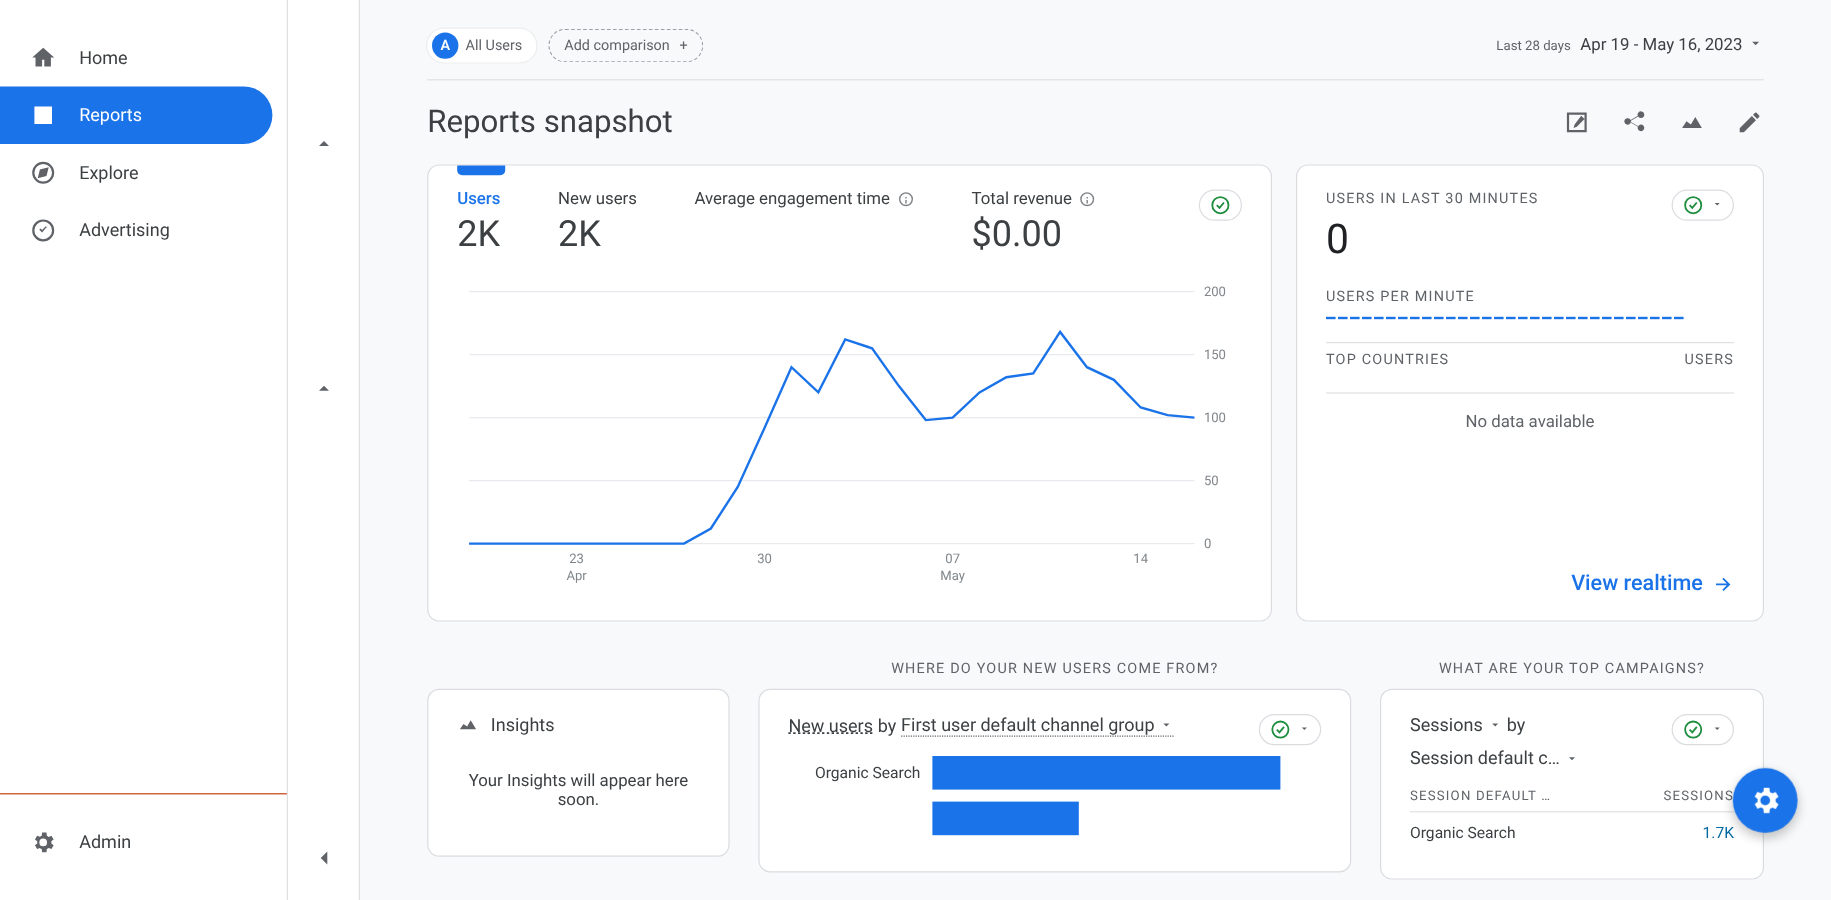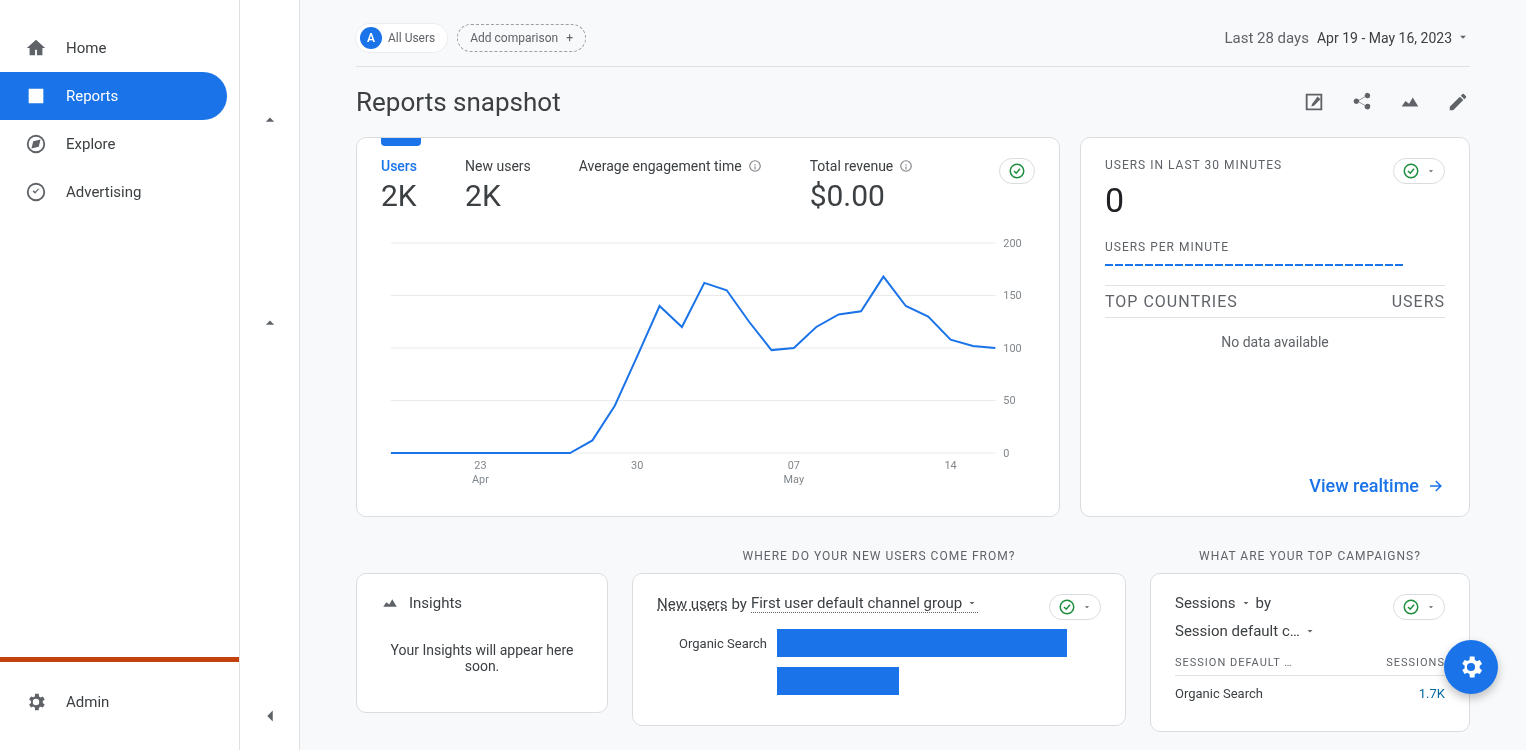--- a/index.html
+++ b/index.html
@@ -32,21 +32,21 @@
     margin-right: 12px;
     cursor: pointer;
   }
   .sidebar-item.active {
     background: #1a73e8;
     color: #fff;
   }
   .sidebar-item.active .nav-icon svg { fill: #fff; }
   .nav-icon { width: 24px; height: 24px; display:flex; align-items:center; justify-content:center; }
   .nav-icon svg { width: 22px; height: 22px; fill: #5f6368; }
-  .sidebar-bottom { padding: 16px 0 24px; border-top: 5px solid #c2410c; }
+  .sidebar-bottom { padding: 16px 0 24px; border-top: 1px solid #c2410c; }
   .secondary-panel {
     width: 60px;
     background: #fff;
     border-right: 1px solid #e0e0e0;
     display: flex;
     flex-direction: column;
     align-items: center;
     padding-top: 110px;
     gap: 180px;
     position: relative;
@@ -84,21 +84,21 @@
   }
   .add-comp {
     border: 1px dashed #9aa0a6;
     border-radius: 16px;
     height: 28px;
     padding: 0 12px;
     display:flex;align-items:center;gap:8px;
     font-size:12px; color:#5f6368; cursor:pointer;
   }
   .topbar-right { display:flex; align-items:center; gap:8px; font-size:14px; color:#3c4043;}
-  .muted { font-size: 15px; color:#5f6368; }
+  .muted { font-size: 11px; color:#5f6368; }
   .date-range { display:flex; align-items:center; gap:4px; cursor:pointer;}
   .header-divider { border-bottom: 1px solid #e0e0e0; margin: 10px 56px 0 56px; }
   .titlebar {
     display:flex;
     align-items:center;
     justify-content:space-between;
     padding: 20px 56px 20px 56px;
   }
   .page-title { font-size: 26px; font-weight:400; color:#3c4043; }
   .title-actions { display:flex; gap:24px; }
@@ -143,22 +143,22 @@
   .side .subhead { font-size:12px; letter-spacing:1px; color:#5f6368; text-transform:uppercase;}
   .side .sparkline {
     display:flex; gap:2px; margin:10px 0 18px;
     border-bottom:1px solid transparent;
   }
   .side .sparkline span {
     width:8px; height:1px; border-bottom:2px solid #1a73e8;
   }
   .side .table-head {
     display:flex;justify-content:space-between;
-    font-size:16px; letter-spacing:1px; color:#5f6368;
-    border-bottom:1px solid #e0e0e0; padding-bottom:6px;
+    font-size:12px; letter-spacing:1px; color:#5f6368;
+    border-bottom:1px solid #e0e0e0; padding-bottom:21px;
     border-top:1px solid #e0e0e0; padding-top:6px;
   }
   .side .nodata { text-align:center; color:#5f6368; padding:16px 0; font-size:14px;}
   .side .view-link {
     margin-top:auto; text-align:right;
     color:#1a73e8; font-size:18px; font-weight:500;
     display:flex; align-items:center; justify-content:flex-end; gap:8px;
     cursor:pointer;
   }
   .side .view-link svg { width:18px;height:18px;fill:#1a73e8;}

